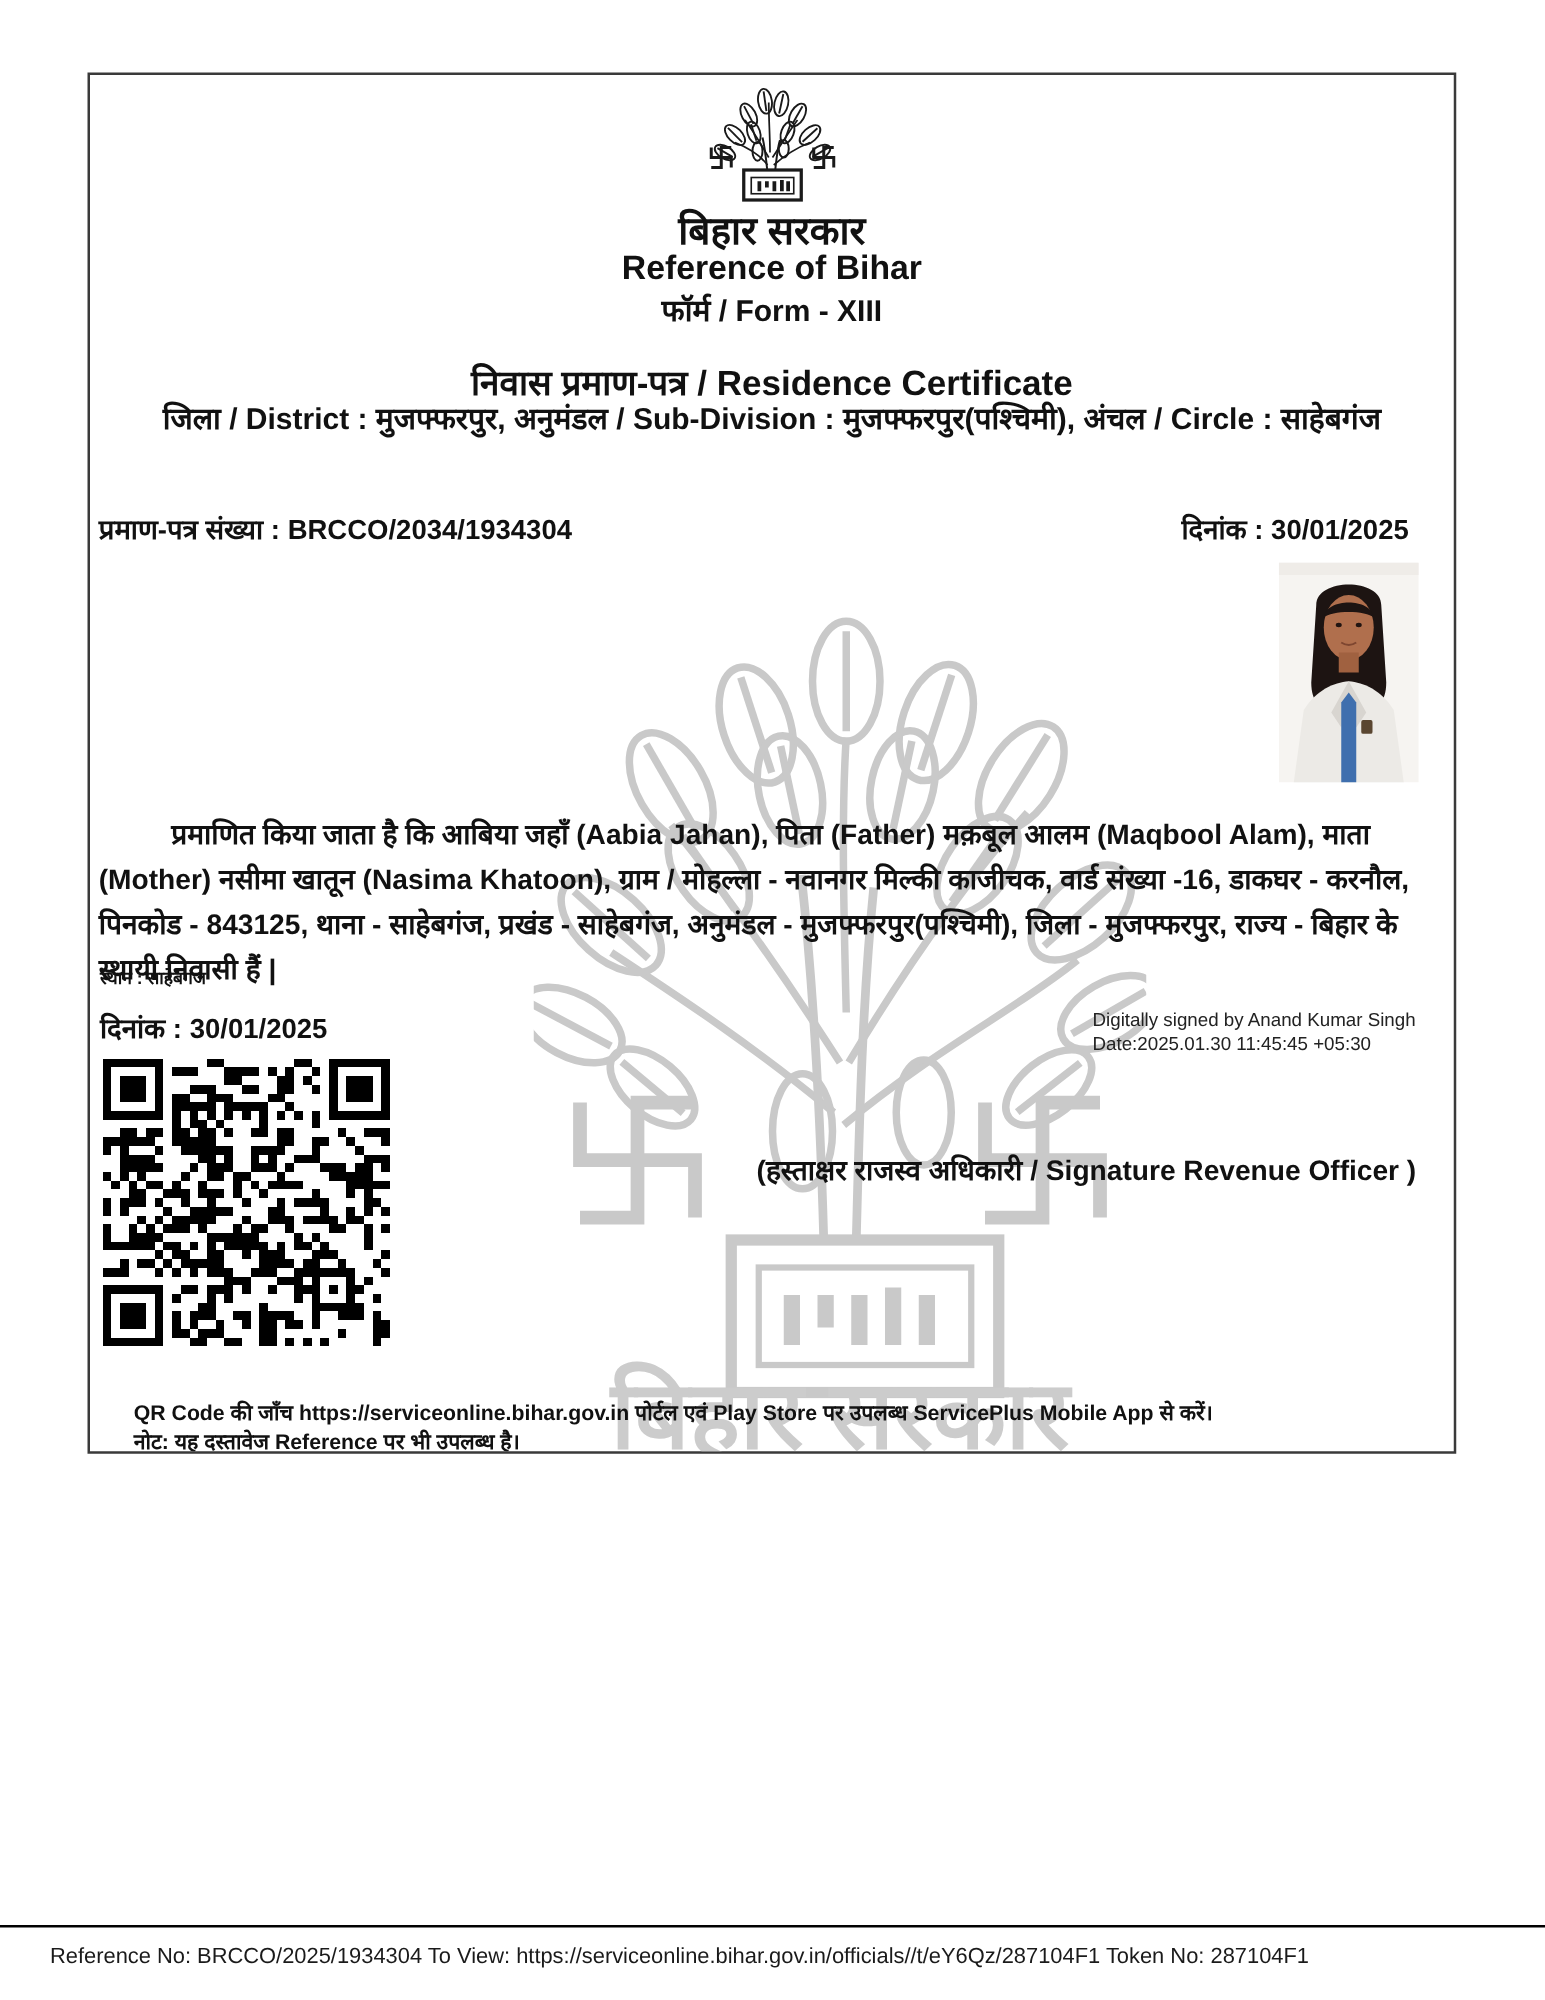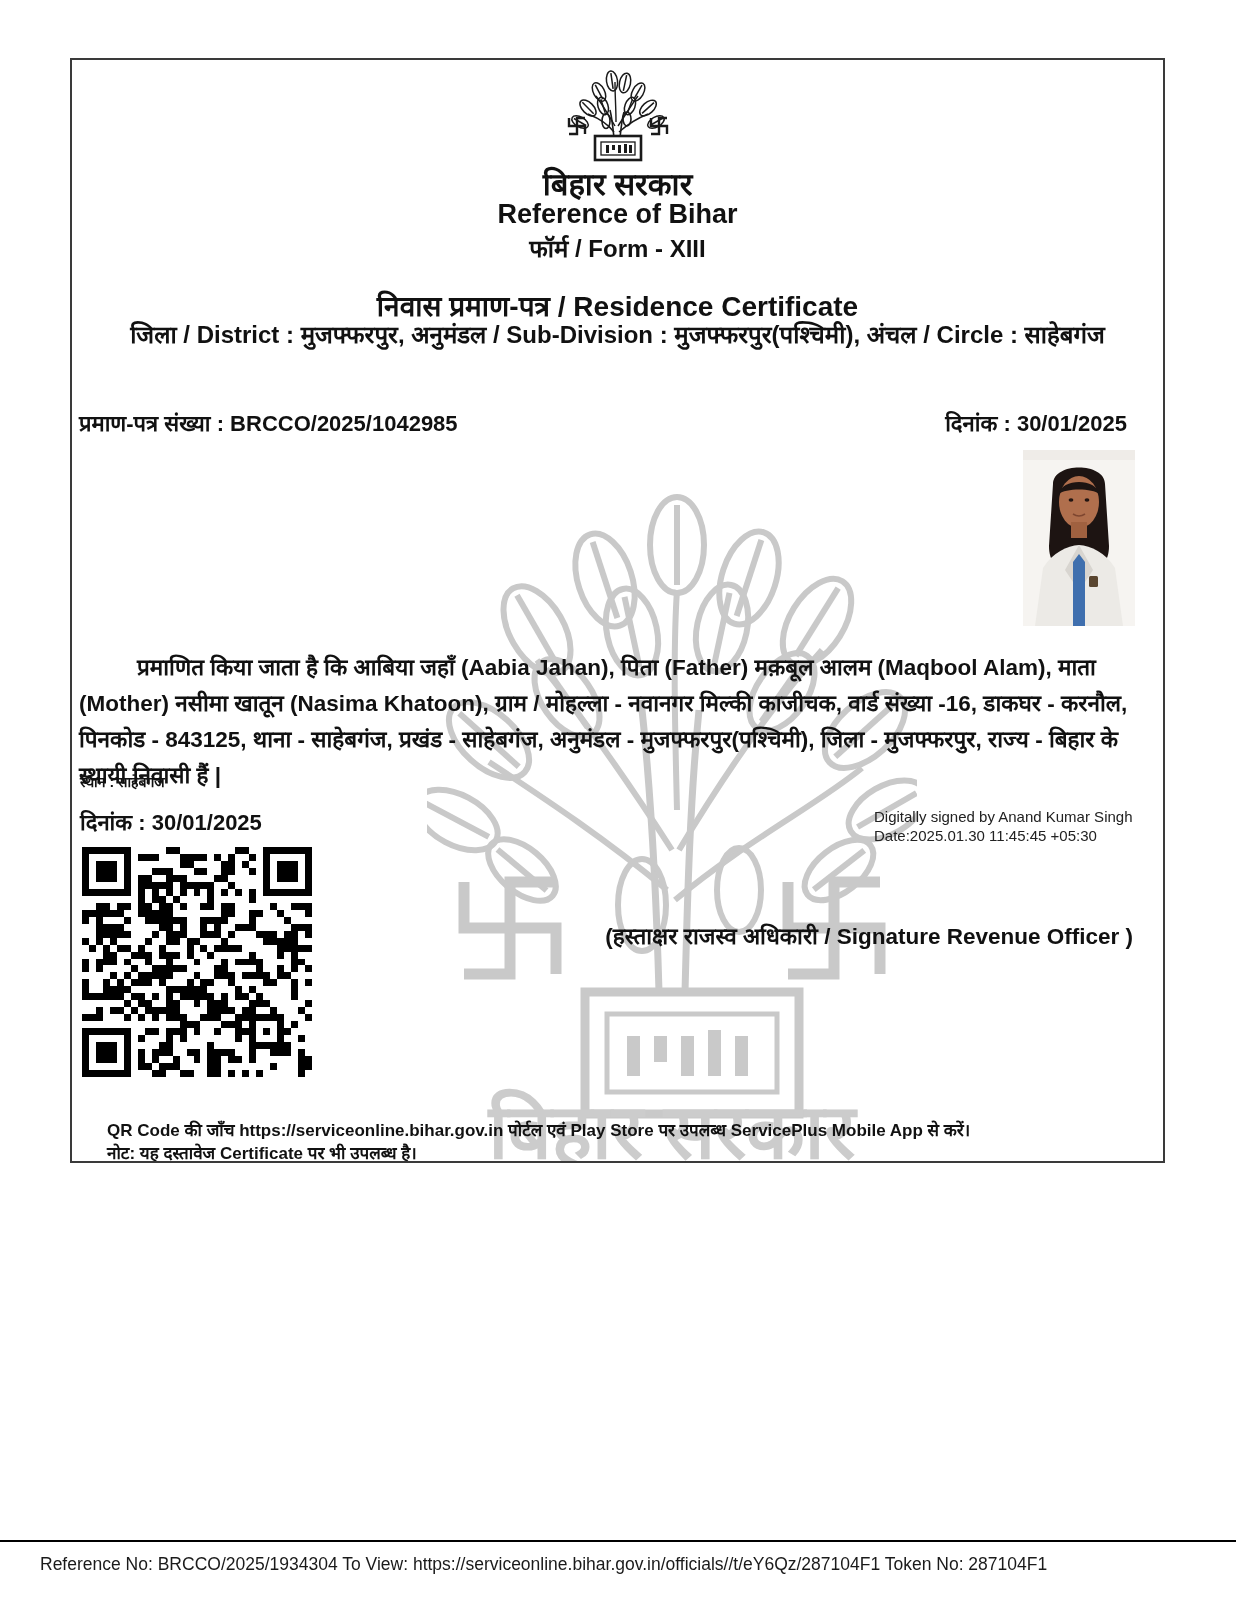--- a/index.html
+++ b/index.html
@@ -246,21 +246,21 @@
         </svg>
       </div>
 
       <div class="h-hindi">बिहार सरकार</div>
       <div class="h-eng">Reference of Bihar</div>
       <div class="h-form">फॉर्म / Form - XIII</div>
       <div class="h-title">निवास प्रमाण-पत्र / Residence Certificate</div>
       <div class="h-district">जिला / District : मुजफ्फरपुर, अनुमंडल / Sub-Division : मुजफ्फरपुर(पश्चिमी), अंचल / Circle : साहेबगंज</div>
 
       <div class="meta-row">
-        <span>प्रमाण-पत्र संख्या : BRCCO/2025/1042985</span>
+        <span>प्रमाण-पत्र संख्या : BRCCO/2034/1934304</span>
         <span>दिनांक : 30/01/2025</span>
       </div>
 
       <div class="photo">
         <svg width="112" height="176" viewBox="0 0 112 176">
           <rect width="112" height="176" fill="#f6f4f1"></rect>
           <rect x="0" y="0" width="112" height="10" fill="#efece8"></rect>
           <path d="M30,34 C30,12 82,12 82,34 L86,96 C86,112 78,118 70,120 L42,120 C34,118 26,112 26,96 Z" fill="#1d1412"></path>
           <ellipse cx="56" cy="52" rx="20" ry="26" fill="#b06f4d"></ellipse>
           <path d="M36,44 C38,28 74,28 76,44 C70,38 42,38 36,44 Z" fill="#1d1412"></path>
@@ -704,21 +704,21 @@
             <rect x="24" y="24" width="5" height="5"></rect>
             <rect fill="#fff" x="25" y="25" width="3" height="3"></rect>
             <rect x="26" y="26" width="1" height="1"></rect>
           </svg>
       </div>
 
       <div class="officer">(हस्ताक्षर राजस्व अधिकारी / Signature Revenue Officer )</div>
 
       <div class="notes">
         <div>QR Code की जाँच https://serviceonline.bihar.gov.in पोर्टल एवं Play Store पर उपलब्ध ServicePlus Mobile App से करें।</div>
-        <div>नोट: यह दस्तावेज Certificate पर भी उपलब्ध है।</div>
+        <div>नोट: यह दस्तावेज Reference पर भी उपलब्ध है।</div>
       </div>
 
     </div>
   </div>
 
   <div class="footer-rule"></div>
   <div class="footer-ref">Reference No: BRCCO/2025/1934304 To View: https://serviceonline.bihar.gov.in/officials//t/eY6Qz/287104F1 Token No: 287104F1</div>
 
 </div>
 

